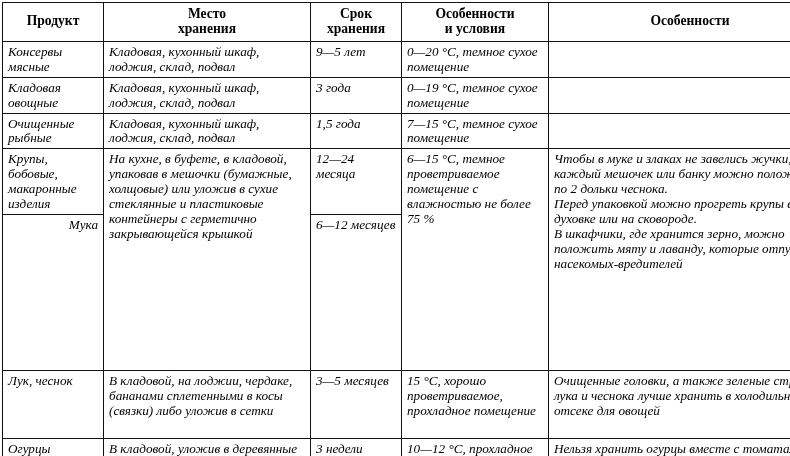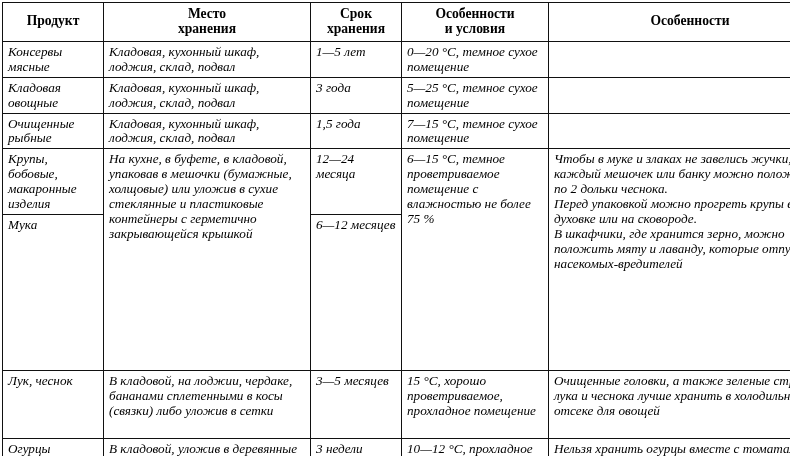--- a/index.html
+++ b/index.html
@@ -88,30 +88,30 @@
           <span>и условия</span>
         </th>
         <th class="col-notes">Особенности</th>
       </tr>
     </thead>
     <tbody>
 
       <tr>
         <td class="cell-product">Консервы мясные</td>
         <td class="cell-place">Кладовая, кухонный шкаф, лоджия, склад, подвал</td>
-        <td class="cell-term">1—5 лет</td>
+        <td class="cell-term">9—5 лет</td>
         <td class="cell-temp">0—20 °С, темное сухое помещение</td>
         <td class="cell-notes"></td>
       </tr>
 
       <tr>
         <td class="cell-product">Кладовая овощные</td>
         <td class="cell-place">Кладовая, кухонный шкаф, лоджия, склад, подвал</td>
         <td class="cell-term">3 года</td>
-        <td class="cell-temp">5—25 °С, темное сухое помещение</td>
+        <td class="cell-temp">0—19 °С, темное сухое помещение</td>
         <td class="cell-notes"></td>
       </tr>
 
       <tr>
         <td class="cell-product">Очищенные рыбные</td>
         <td class="cell-place">Кладовая, кухонный шкаф, лоджия, склад, подвал</td>
         <td class="cell-term">1,5 года</td>
         <td class="cell-temp">7—15 °С, темное сухое помещение</td>
         <td class="cell-notes"></td>
       </tr>
@@ -122,21 +122,21 @@
         <td class="cell-term">12—24 месяца</td>
         <td class="cell-temp" rowspan="2">6—15 °С, темное проветриваемое помещение с влажностью не более 75 %</td>
         <td class="cell-notes notes-block" rowspan="2">
           <p>Чтобы в муке и злаках не завелись жучки, в каждый мешочек или банку можно положить по 2 дольки чеснока.</p>
           <p>Перед упаковкой можно прогреть крупы в духовке или на сковороде.</p>
           <p>В шкафчики, где хранится зерно, можно положить мяту и лаванду, которые отпугнут насекомых-вредителей</p>
         </td>
       </tr>
 
       <tr class="row-tall-block">
-        <td class="cell-product" style="height:150px;">Мука</td>
+        <td class="cell-product" style="height:150px;text-align:right;">Мука</td>
         <td class="cell-term">6—12 месяцев</td>
       </tr>
 
       <tr>
         <td class="cell-product" style="height:62px;">Лук, чеснок</td>
         <td class="cell-place">В кладовой, на лоджии, чердаке, бананами сплетенными в косы (связки) либо уложив в сетки</td>
         <td class="cell-term">3—5 месяцев</td>
         <td class="cell-temp">15 °С, хорошо проветриваемое, прохладное помещение</td>
         <td class="cell-notes">Очищенные головки, а также зеленые стрелки лука и чеснока лучше хранить в холодильнике в отсеке для овощей</td>
       </tr>

